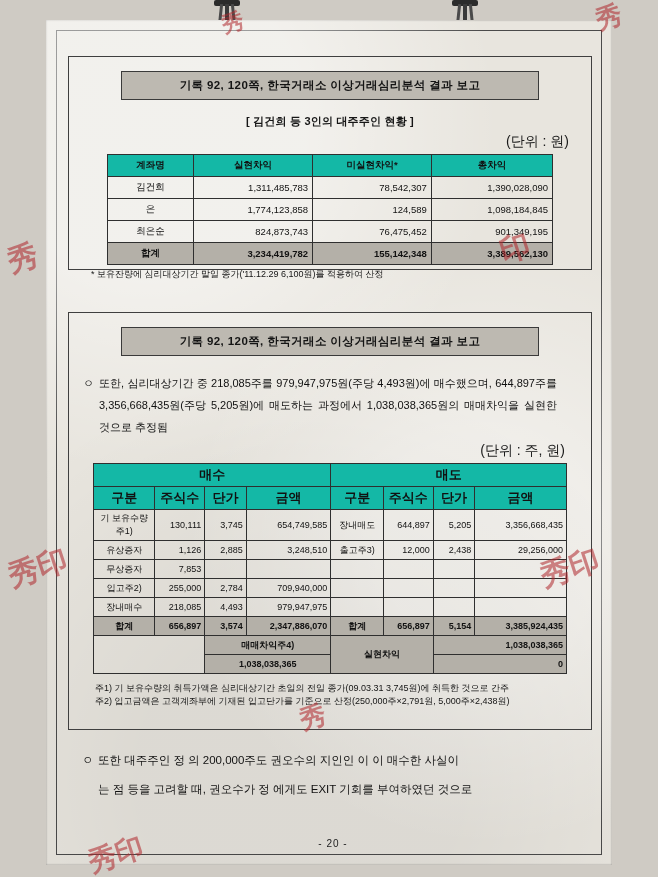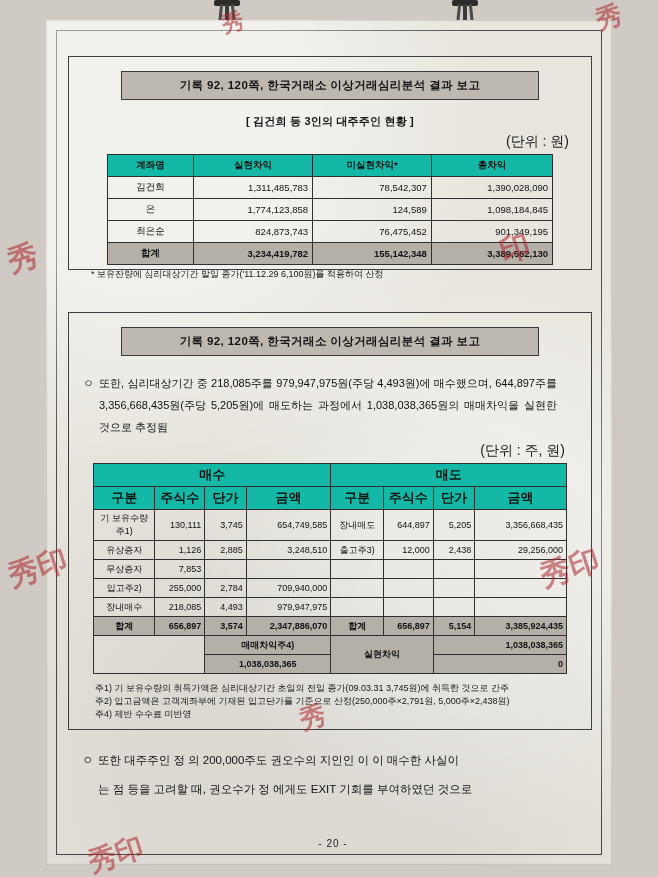--- a/index.html
+++ b/index.html
@@ -274,21 +274,20 @@
           <td colspan="2" style="border:none;background:transparent"></td>
           <td class="c" colspan="2">1,038,038,365</td>
           <td colspan="2">0</td>
         </tr>
       </tbody>
     </table>
 
     <div class="notes">
       <div>주1) 기 보유수량의 취득가액은 심리대상기간 초일의 전일 종가(09.03.31 3,745원)에 취득한 것으로 간주</div>
       <div>주2) 입고금액은 고객계좌부에 기재된 입고단가를 기준으로 산정(250,000주×2,791원, 5,000주×2,438원)</div>
-      <div>주4) 제반 수수료 미반영</div>
     </div>
   </div>
 
   <div class="tailpara">
     <span class="bullet">ㅇ</span>
     <span class="txt">또한 대주주인 정        의 200,000주도 권오수의 지인인 이        이 매수한 사실이</span>
     <span class="txt">는 점 등을 고려할 때, 권오수가 정        에게도 EXIT 기회를 부여하였던 것으로</span>
   </div>
 
   <div class="pagenum">- 20 -</div>

